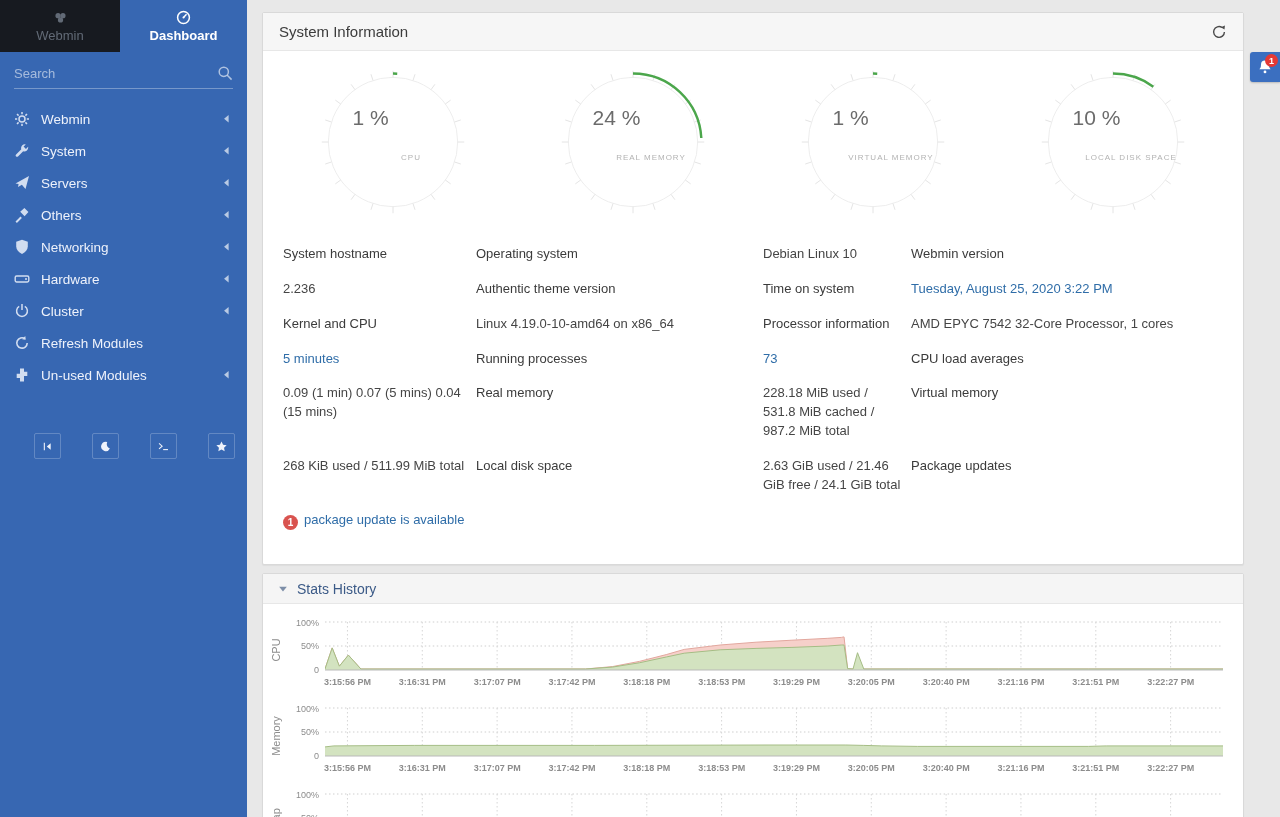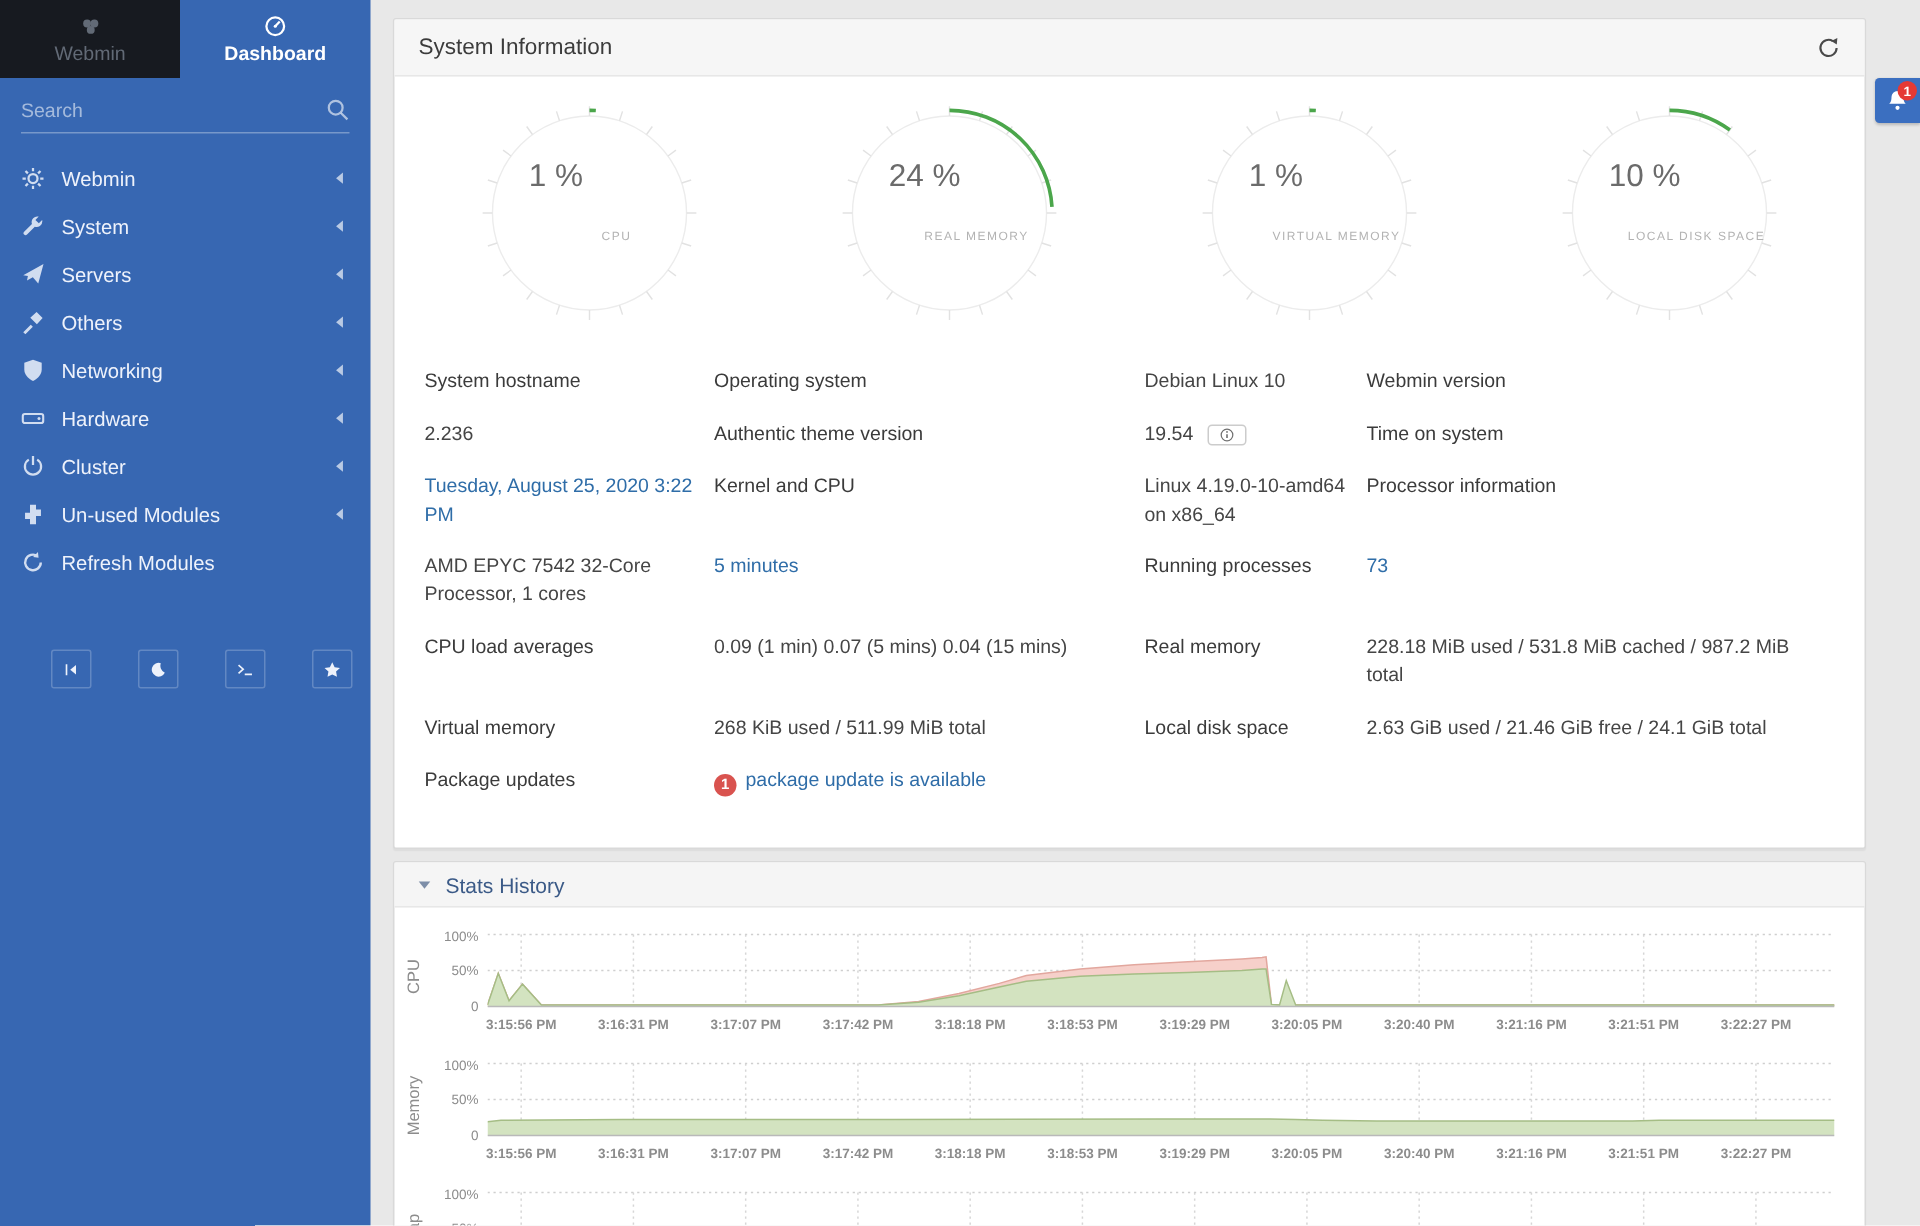--- a/index.html
+++ b/index.html
@@ -209,38 +209,38 @@
         <span>Cluster</span>
         <span class="mi-caret">
           <svg viewBox="0 0 16 16" width="1em" height="1em" style="width:100%;height:100%">
             <path d="M10.2 3.6v8.8L4.8 8z" fill="currentColor"></path>
           </svg>
         </span>
       </div>
       <div class="menu-item">
         <span class="mi-icon">
           <svg viewBox="0 0 16 16" width="1em" height="1em" style="width:100%;height:100%">
-            <path d="M6 1.5h4v3.2h3.3V9H10v5.5H6V11H2.7V6.8H6z" fill="currentColor"></path>
-          </svg>
-        </span>
-        <span>Un-used Modules</span>
-        <span class="mi-caret">
-          <svg viewBox="0 0 16 16" width="1em" height="1em" style="width:100%;height:100%">
-            <path d="M10.2 3.6v8.8L4.8 8z" fill="currentColor"></path>
-          </svg>
-        </span>
-      </div>
-      <div class="menu-item">
-        <span class="mi-icon">
-          <svg viewBox="0 0 16 16" width="1em" height="1em" style="width:100%;height:100%">
             <path d="M13.2 8A5.2 5.2 0 1 1 11 3.7" fill="none" stroke="currentColor" stroke-width="1.6"></path>
             <path d="M11.3 1l.4 3.8-3.6-.5z" fill="currentColor"></path>
           </svg>
         </span>
         <span>Refresh Modules</span>
+      </div>
+      <div class="menu-item">
+        <span class="mi-icon">
+          <svg viewBox="0 0 16 16" width="1em" height="1em" style="width:100%;height:100%">
+            <path d="M6 1.5h4v3.2h3.3V9H10v5.5H6V11H2.7V6.8H6z" fill="currentColor"></path>
+          </svg>
+        </span>
+        <span>Un-used Modules</span>
+        <span class="mi-caret">
+          <svg viewBox="0 0 16 16" width="1em" height="1em" style="width:100%;height:100%">
+            <path d="M10.2 3.6v8.8L4.8 8z" fill="currentColor"></path>
+          </svg>
+        </span>
       </div>
     </nav>
 
   <div class="side-footer">
       <div class="fbtn">
         <span style="display:flex;width:11px;height:11px">
           <svg viewBox="0 0 16 16" width="1em" height="1em" style="width:100%;height:100%">
             <path d="M3.4 2.6v10.8" stroke="currentColor" stroke-width="1.6"></path>
             <path d="M12.6 3.4L7 8l5.6 4.6z" fill="currentColor"></path>
           </svg>
@@ -425,29 +425,20 @@
      <span class="g-label">LOCAL DISK SPACE</span>
         </div>
       </div>
     <div class="info-grid">
         <div class="info-cell info-label">System hostname</div>
         <div class="info-cell info-label">Operating system</div>
         <div class="info-cell"><span>Debian Linux 10</span></div>
         <div class="info-cell info-label">Webmin version</div>
         <div class="info-cell"><span>2.236</span></div>
         <div class="info-cell info-label">Authentic theme version</div>
-        <div class="info-cell"><span>19.54</span><button class="info-btn">
-            <span style="display:flex;width:10px;height:10px">
-              <svg viewBox="0 0 16 16" width="1em" height="1em" style="width:100%;height:100%">
-                <circle cx="8" cy="8" r="6.2" fill="none" stroke="currentColor" stroke-width="1.3"></circle>
-                <path d="M8 7.2v4" stroke="currentColor" stroke-width="1.7"></path>
-                <circle cx="8" cy="4.7" r="1" fill="currentColor"></circle>
-              </svg>
-            </span>
-          </button></div>
         <div class="info-cell info-label">Time on system</div>
         <div class="info-cell"><a class="val-link">Tuesday, August 25, 2020 3:22 PM</a></div>
         <div class="info-cell info-label">Kernel and CPU</div>
         <div class="info-cell"><span>Linux 4.19.0-10-amd64 on x86_64</span></div>
         <div class="info-cell info-label">Processor information</div>
         <div class="info-cell"><span>AMD EPYC 7542 32-Core Processor, 1 cores</span></div>
         <div class="info-cell"><a class="val-link">5 minutes</a></div>
         <div class="info-cell info-label">Running processes</div>
         <div class="info-cell"><a class="val-link">73</a></div>
         <div class="info-cell info-label">CPU load averages</div>

